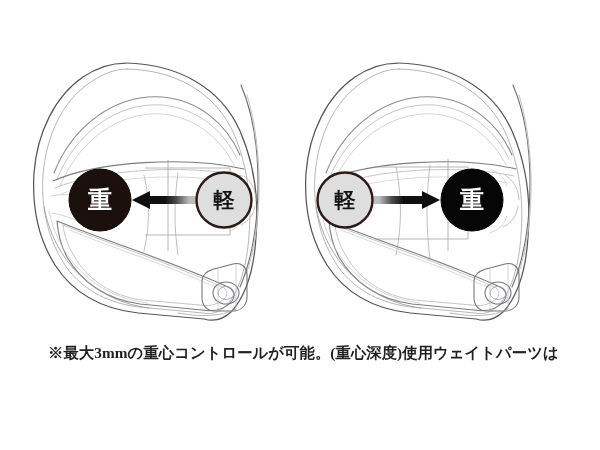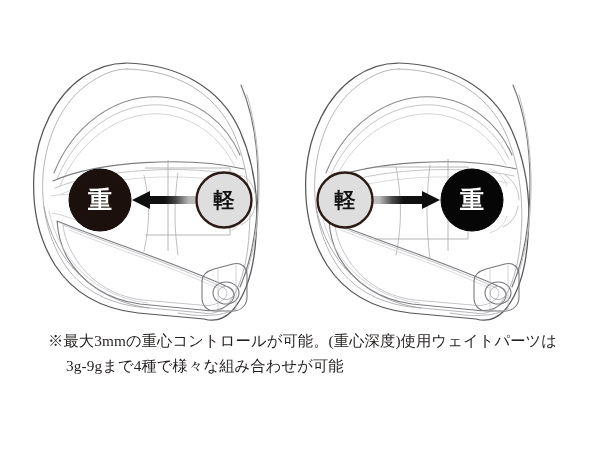--- a/index.html
+++ b/index.html
@@ -38,22 +38,23 @@
   .club-figure svg {
     display: block;
     width: 270px;
     height: 265px;
     overflow: visible;
   }
 
   .caption-block {
     position: absolute;
     left: 48px;
-    top: 328px;
+    top: 340px;
     width: 530px;
+    font-weight: bold;
   }
   .caption-line {
     font-family: "Liberation Serif", "DejaVu Serif", serif;
     font-size: 15.3px;
     line-height: 25px;
     letter-spacing: 0.1px;
     color: #231f1e;
     white-space: nowrap;
   }
   .caption-line.indented { text-indent: 18px; }
@@ -243,16 +244,15 @@
           <circle cx="172" cy="145" r="31" fill="#060606" stroke="#000000" stroke-width="1"></circle>
           <text x="172" y="145" class="weight-label" font-size="24" fill="#ffffff" text-anchor="middle" dominant-baseline="central">重</text>
         </g>
       </svg>
     </div>
 
   </div>
 
   <div class="caption-block">
     <div class="caption-line">※最大3mmの重心コントロールが可能。(重心深度)使用ウェイトパーツは</div>
-    <div class="caption-line indented">3g-9gまで4種で様々な組み合わせが可能</div>
   </div>
 
 </div>
 
 </body></html>

